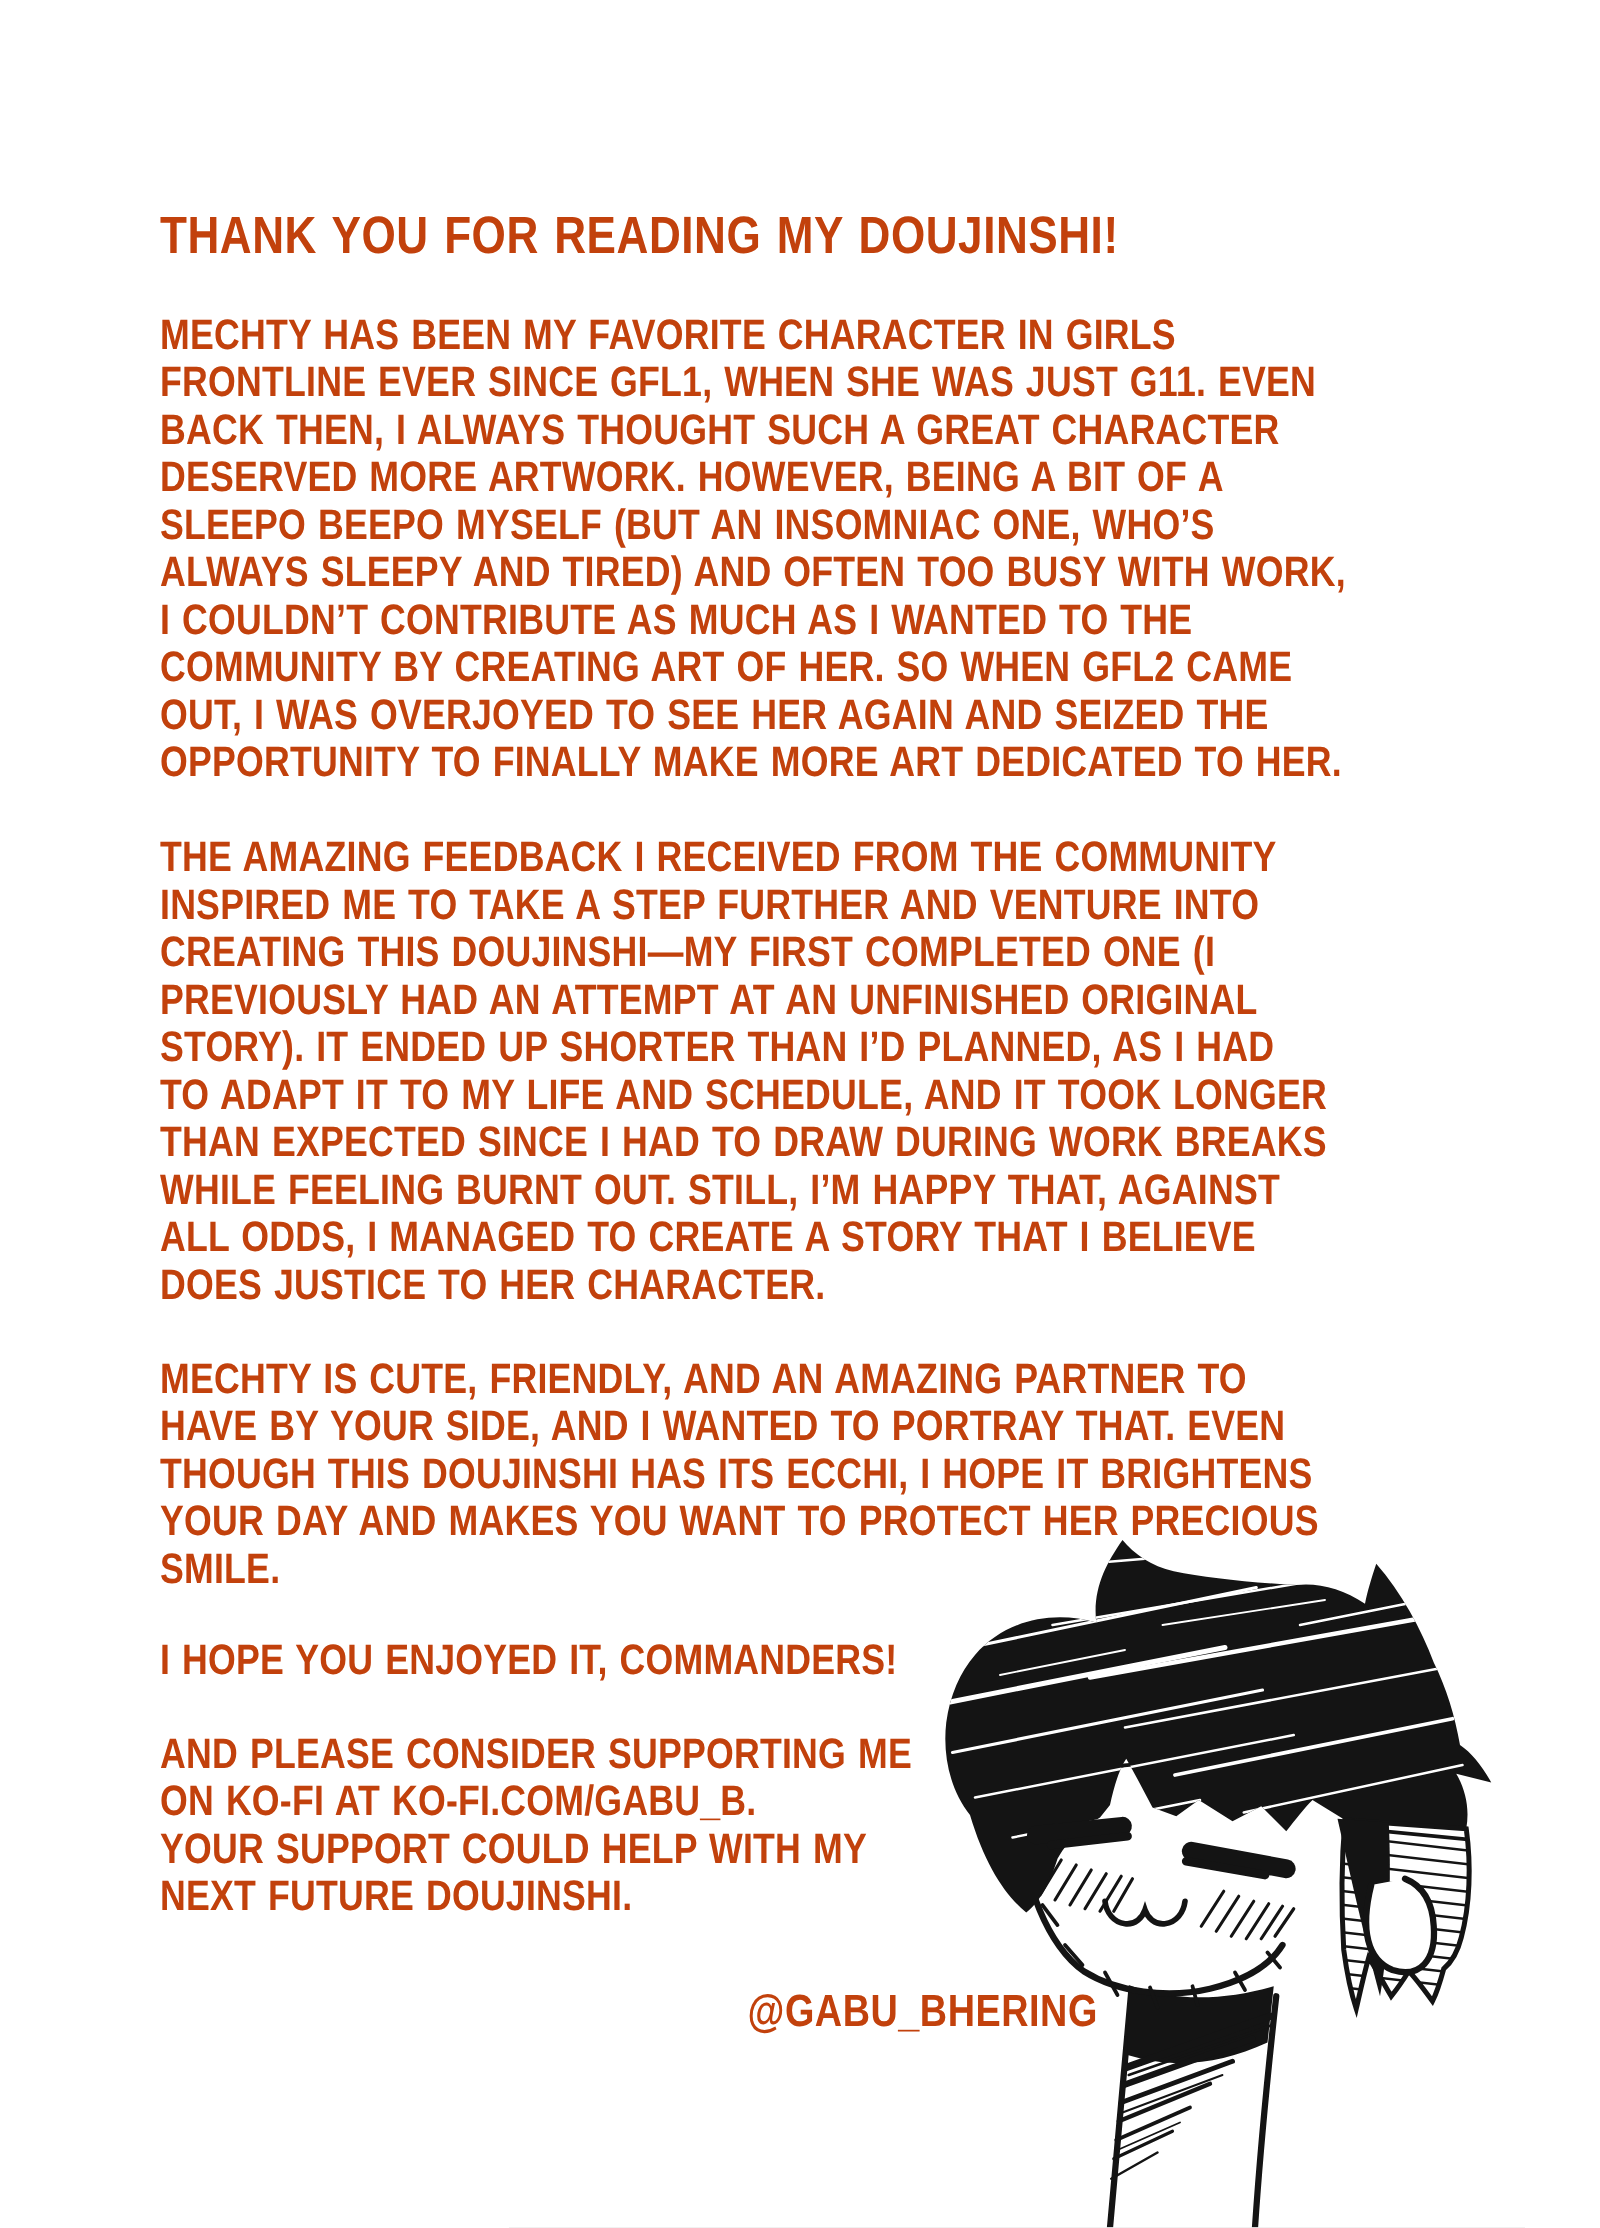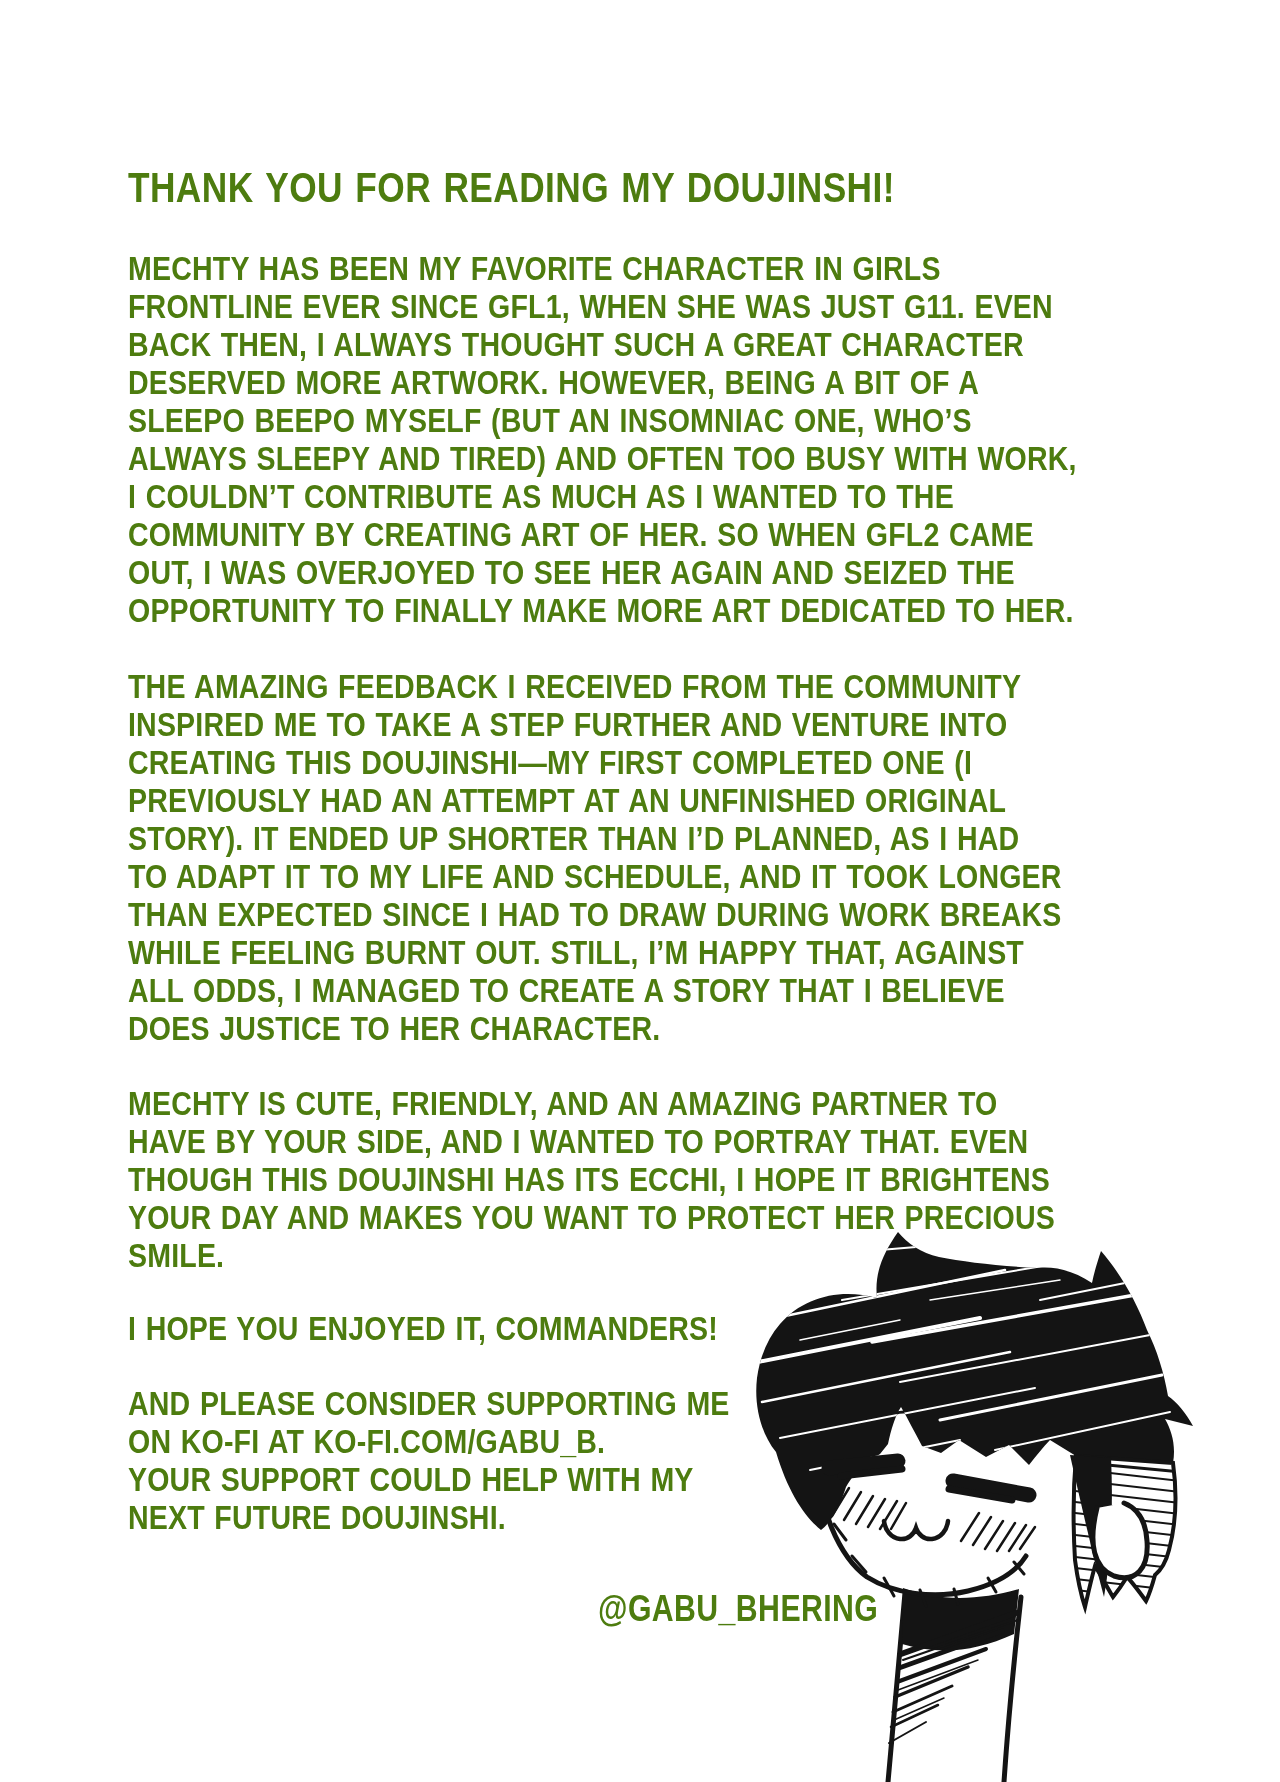--- a/index.html
+++ b/index.html
@@ -1,20 +1,20 @@
 <!DOCTYPE html>
 <html><head>
 <meta charset="utf-8">
 <style>
   html,body{margin:0;padding:0;background:#e8e8e8;}
   .page{
     position:relative;width:1280px;height:1782px;margin:0 auto;
     background:#ffffff;overflow:hidden;
     font-family:"Liberation Sans","DejaVu Sans",sans-serif;
-    color:#4d7c0f;
+    color:#c2410c;
   }
   .title{
     position:absolute;left:128px;top:165px;margin:0;
     font-size:42px;line-height:46px;font-weight:700;
     letter-spacing:.5px;word-spacing:.06em;white-space:pre-line;
     transform:scaleX(.84);transform-origin:0 0;
   }
   .para{
     position:absolute;left:128px;margin:0;
     font-size:34px;line-height:38px;font-weight:700;

